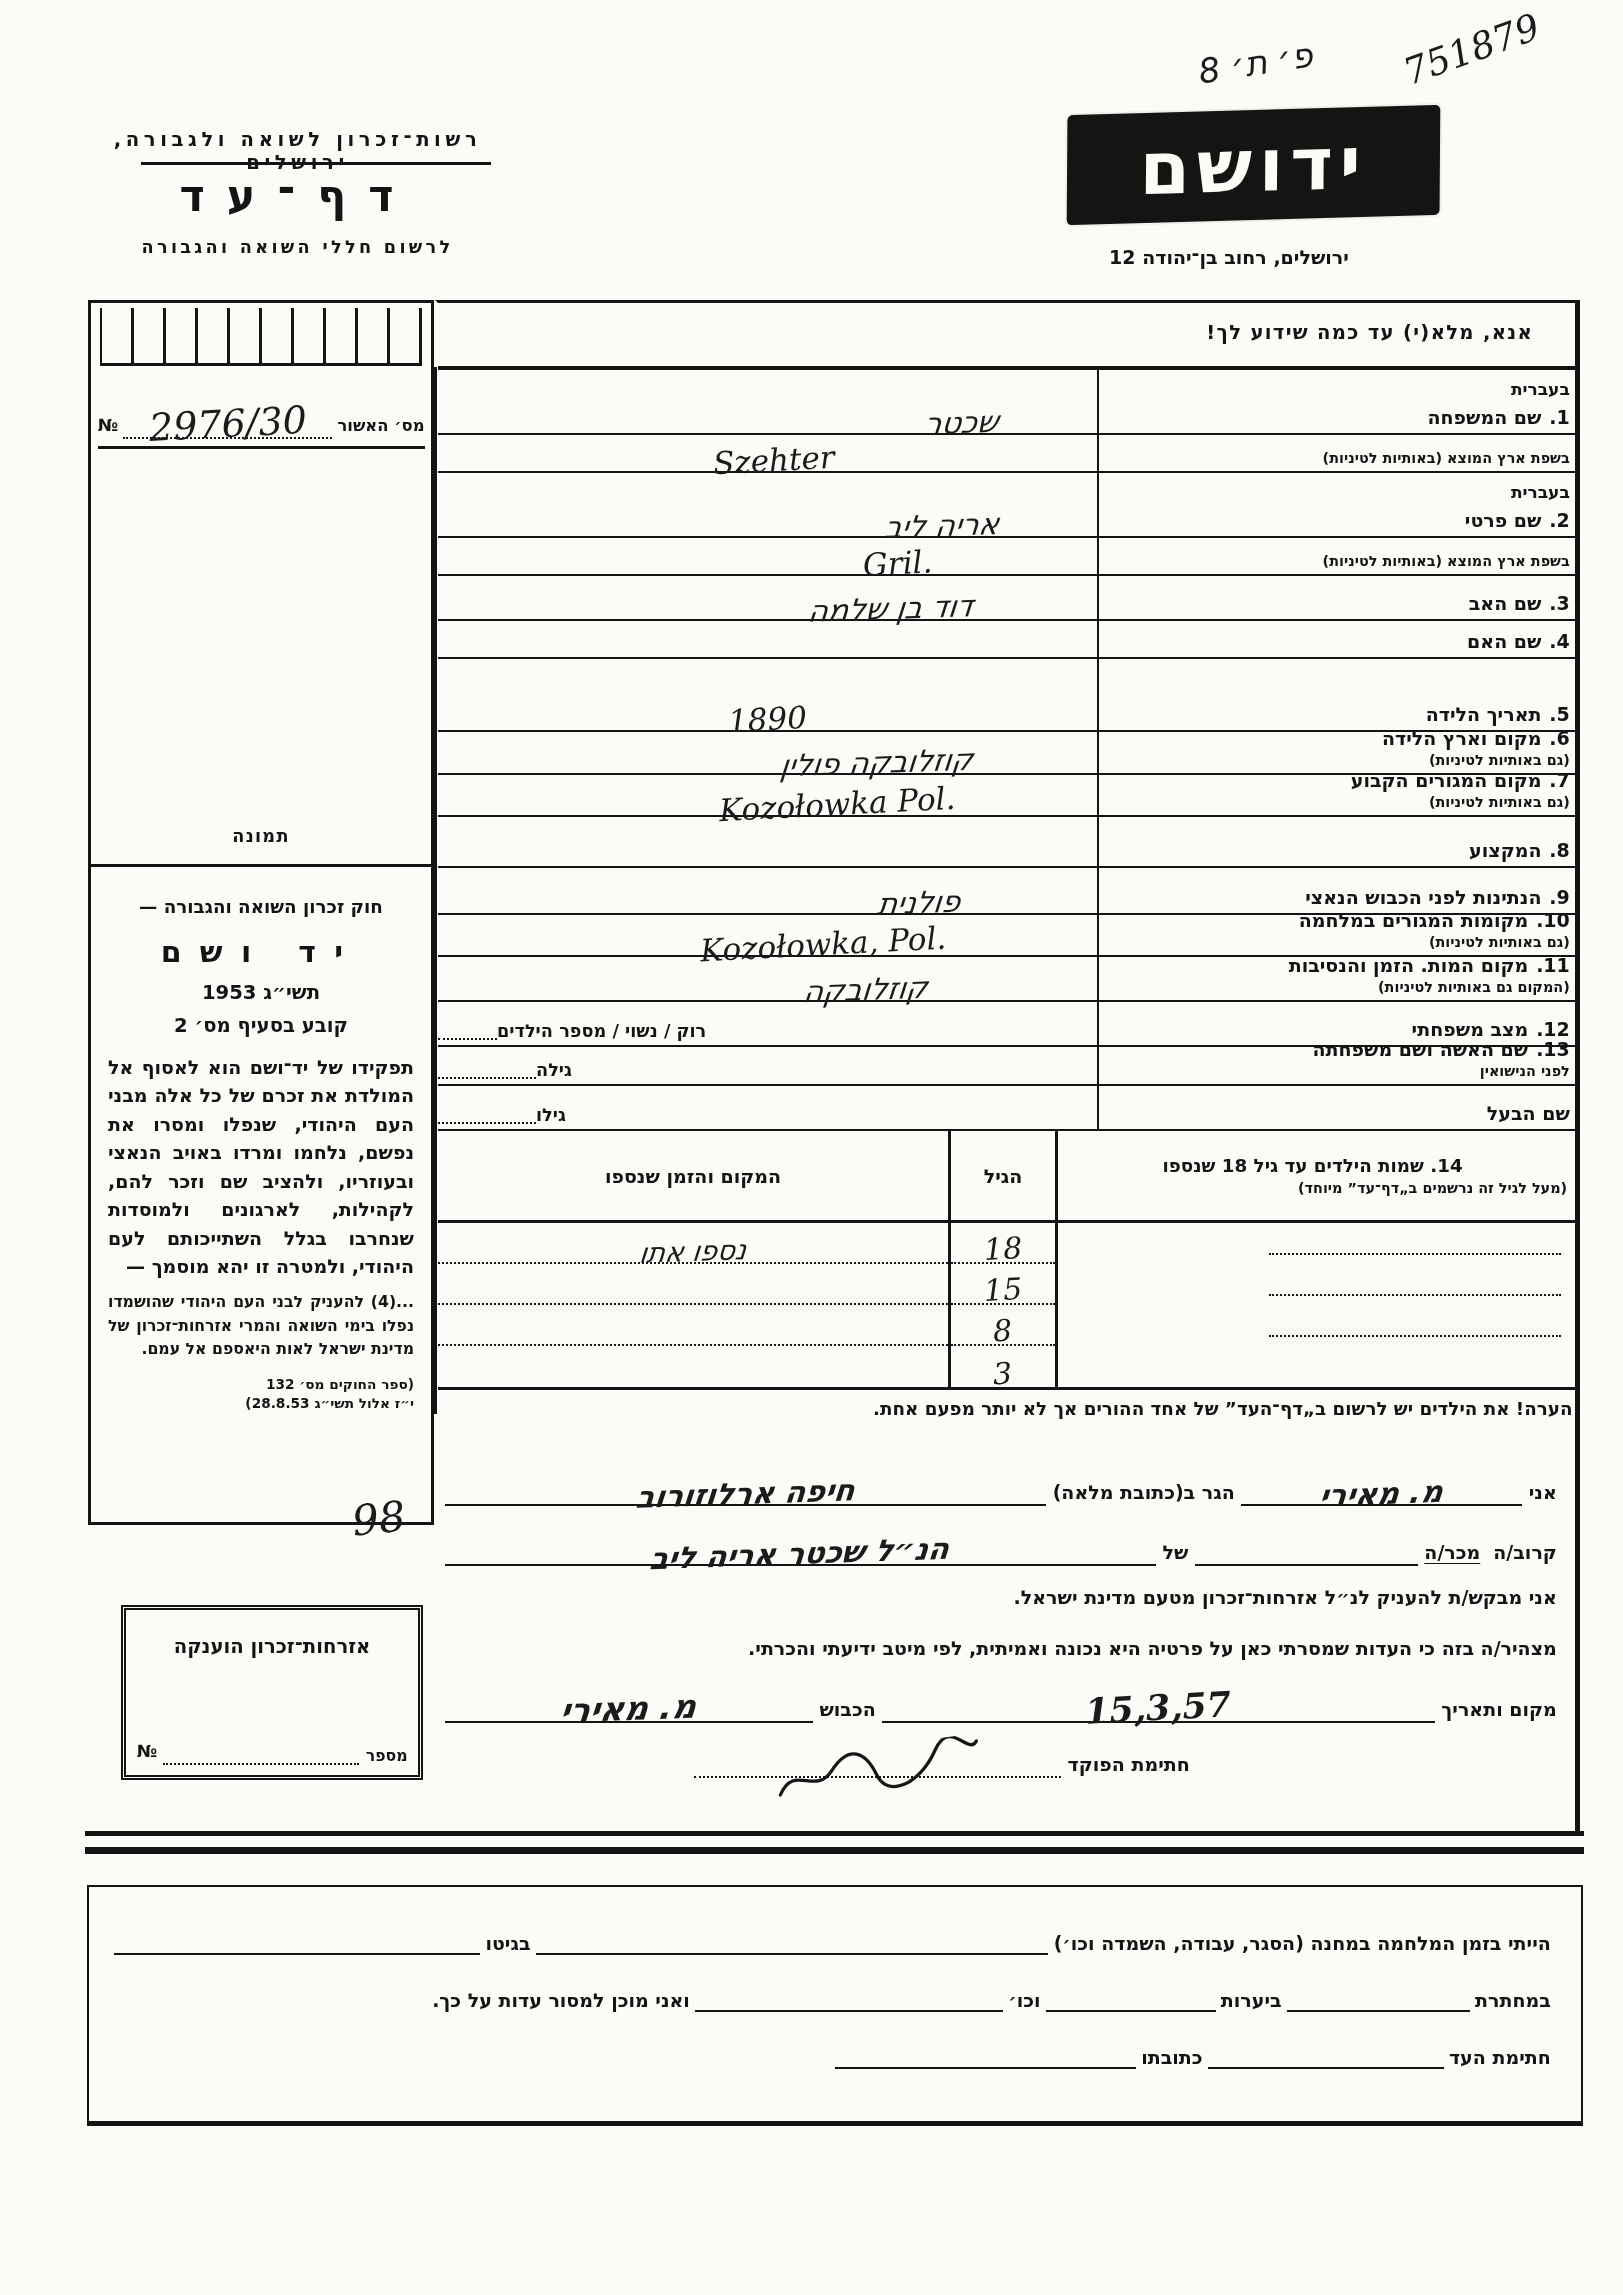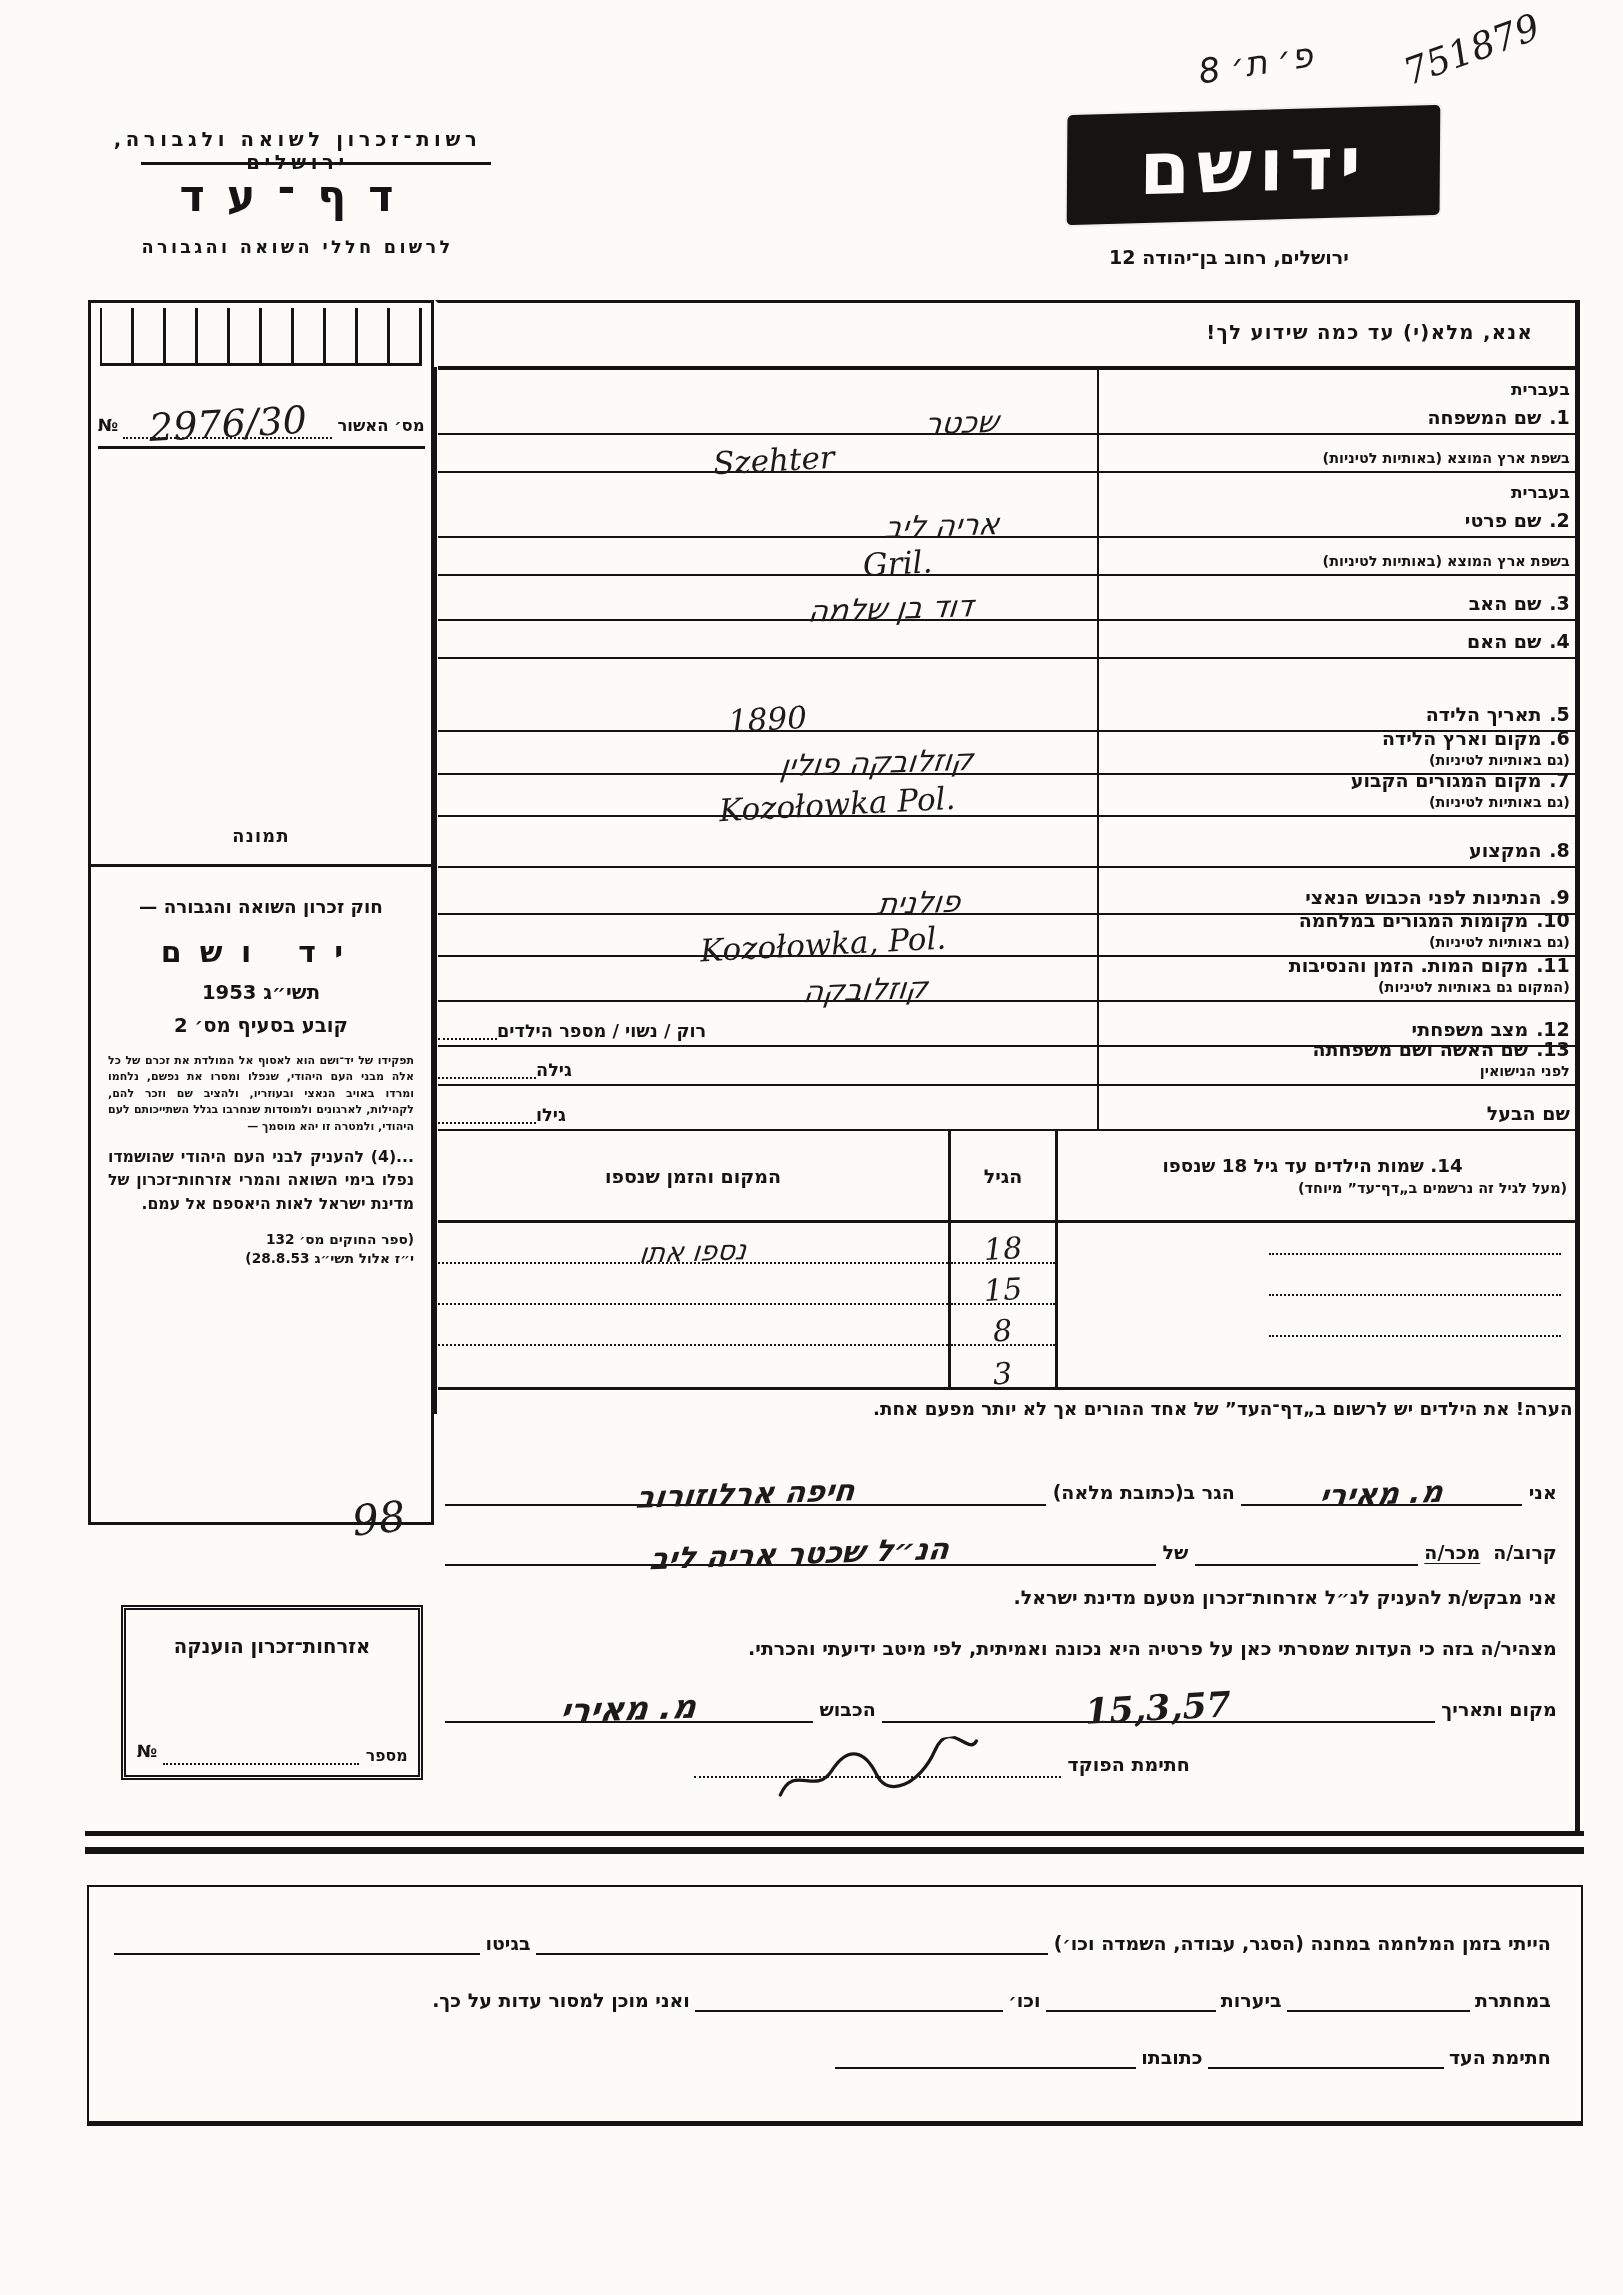--- a/index.html
+++ b/index.html
@@ -40,21 +40,21 @@
   .appr-blank .hand{font-size:38px;margin-bottom:-9.2px;}
   .numero{font-size:17px;font-weight:bold;padding-bottom:3.9px;}
   .photo{position:absolute;top:139px;left:0;right:0;height:425px;border-bottom:3.3px solid #141414;
     display:flex;align-items:flex-end;justify-content:center;padding-bottom:18.3px;box-sizing:border-box;}
   .photo span{font-size:17.7px;font-weight:bold;letter-spacing:1.3px;}
   .law{position:absolute;top:568px;left:0;right:0;bottom:0;padding:25px 17px 7.9px;box-sizing:border-box;}
   .law-title{text-align:center;font-size:18.3px;font-weight:bold;margin-bottom:17px;}
   .law-name{text-align:center;font-size:30px;font-weight:bold;letter-spacing:18.3px;margin-bottom:11.8px;}
   .law-year{text-align:center;font-size:19.6px;font-weight:bold;margin-bottom:10.5px;}
   .law-sec{text-align:center;font-size:19.6px;font-weight:bold;margin-bottom:15.7px;}
-  .law-body{font-size:11px;font-weight:bold;line-height:1.5;text-align:justify;}
+  .law-body{font-size:19px;font-weight:bold;line-height:1.5;text-align:justify;}
   .law-body2{font-size:15.7px;font-weight:bold;line-height:1.5;text-align:justify;margin-top:9.2px;}
   .law-cit{font-size:13.7px;font-weight:bold;line-height:1.4;margin-top:14.4px;}
   .margin98{top:1494px;left:352px;font-size:42px;transform:rotate(-6deg);}
   .membox{top:1605px;left:121px;width:302px;height:175px;border:5.2px double #141414;box-sizing:border-box;padding:11.8px 13px;}
   .mem-title{text-align:center;font-size:19.6px;font-weight:bold;margin-top:13px;}
   .mem-row{position:absolute;bottom:10.5px;left:10.5px;right:10.5px;display:flex;align-items:flex-end;gap:6.5px;}
   .mem-label{font-size:15.7px;font-weight:bold;}
   .mem-blank{flex:1;border-bottom:2.6px dotted #141414;height:19.6px;}
   
   .formbox{top:300px;left:435px;width:1144px;height:1525px;border-top:3.9px solid #141414;border-left:3.9px solid transparent;box-sizing:border-box;}

